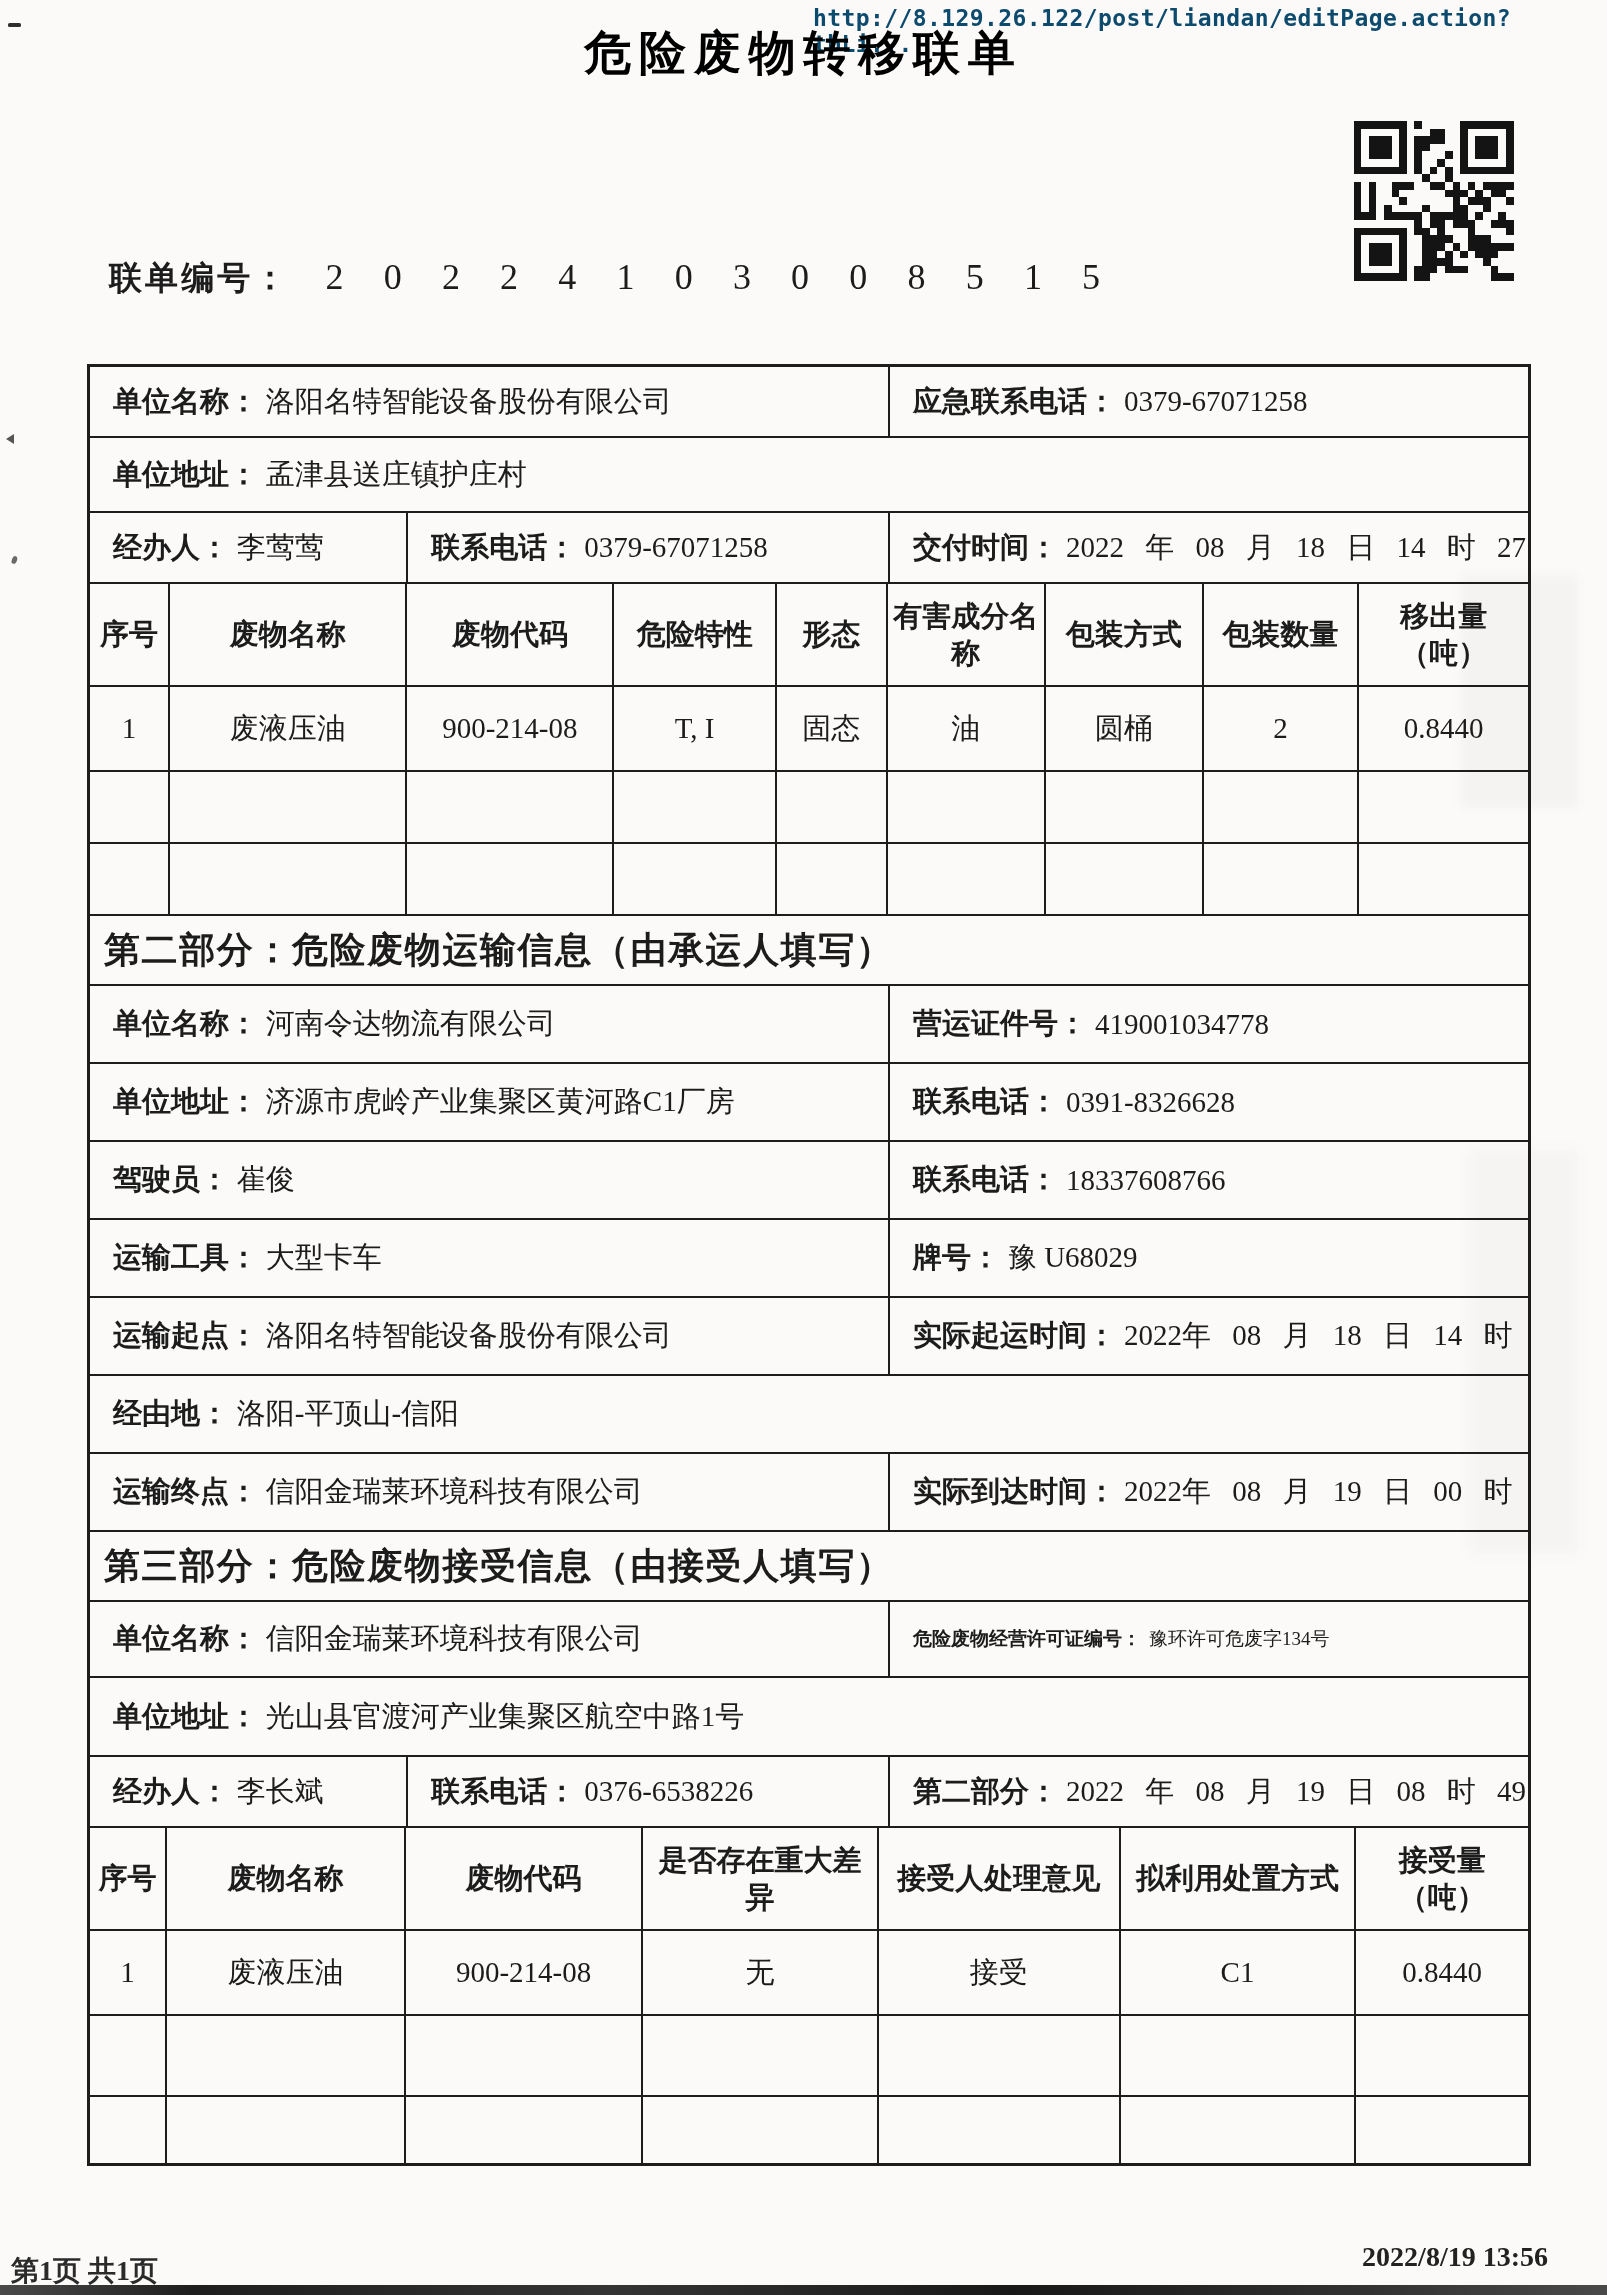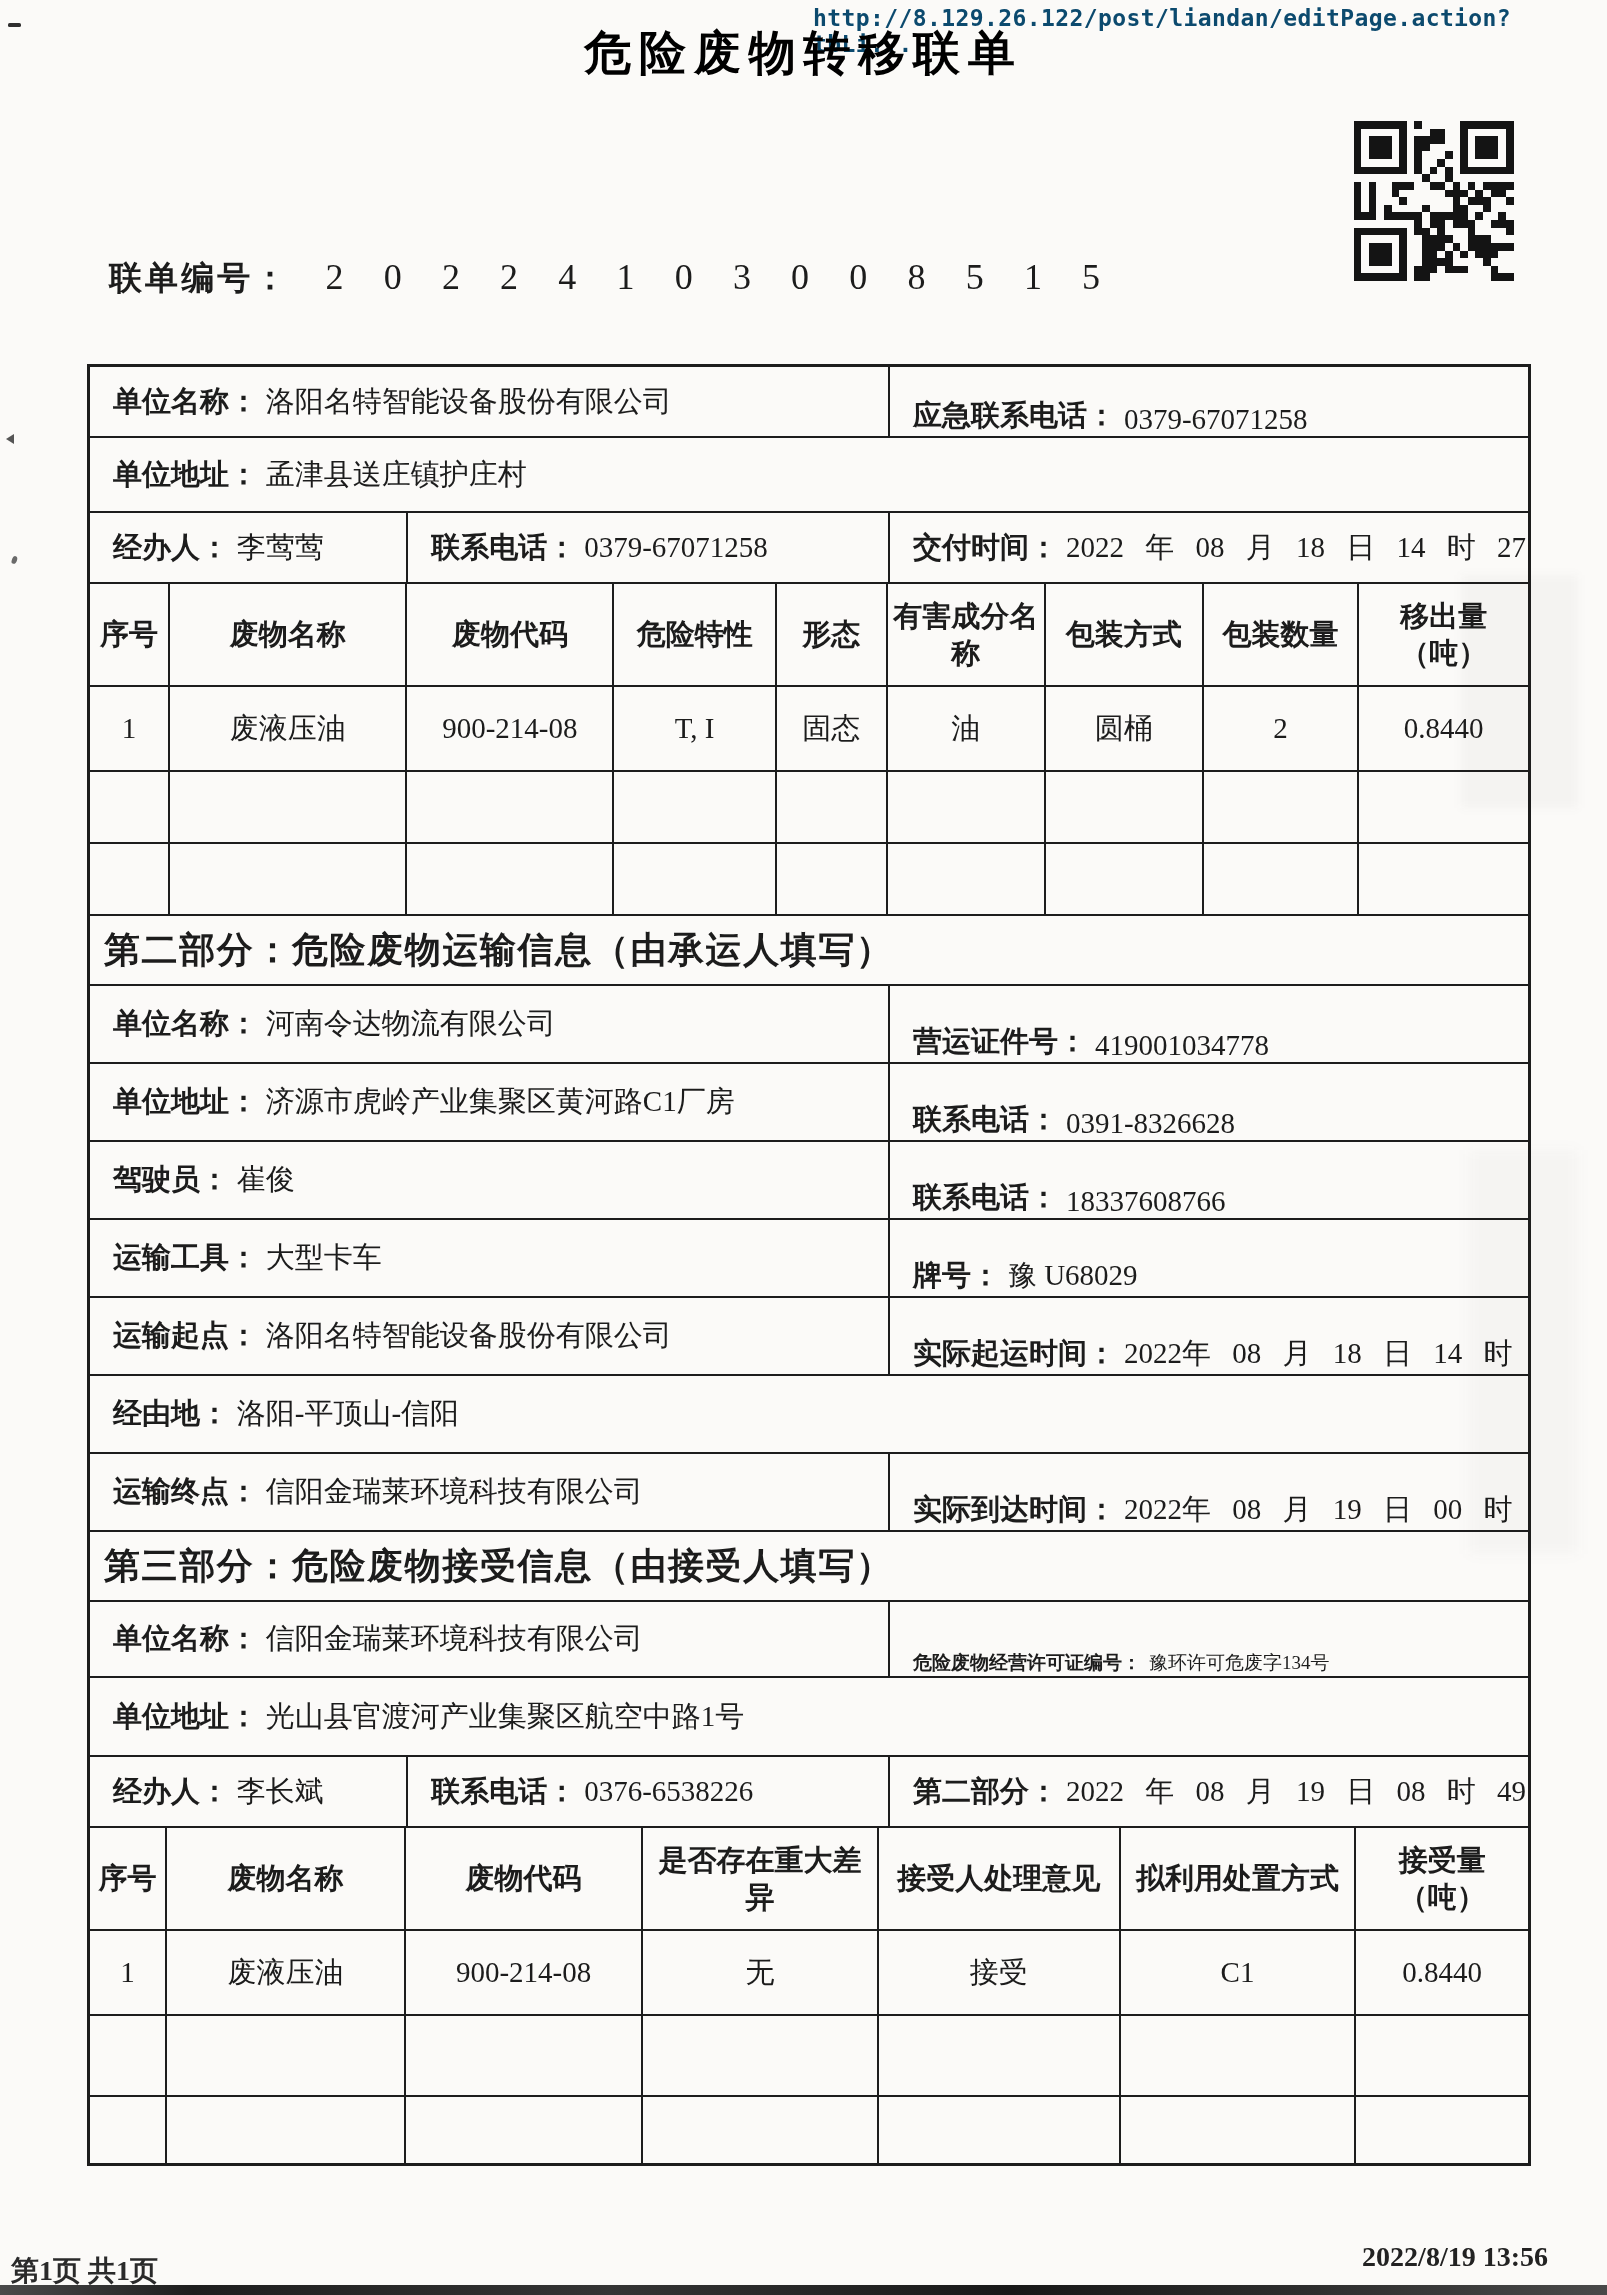--- a/index.html
+++ b/index.html
@@ -39,21 +39,21 @@
     font-size: 36px; font-weight: bold; letter-spacing: 1.6px;
     border-bottom: 2.3px solid #1d1d1d;
   }
   .info-row { display: flex; border-bottom: 2.3px solid #1d1d1d; }
   .cell { display: flex; align-items: center; padding-left: 23px; font-size: 29px; white-space: nowrap; overflow: hidden; }
   .cell + .cell { border-left: 2.3px solid #1d1d1d; }
   .lbl { font-weight: bold; }
   .val { margin-left: 7.8px; }
   .time { word-spacing: 14px; }
   .w-left  { flex: 0 0 55.5%; }
-  .w-right { flex: 0 0 44.5%; align-items: flex-end; }
+  .w-right { flex: 0 0 44.5%; }
   .w-a { flex: 0 0 22%; }
   .w-b { flex: 0 0 33.5%; }
   .w-c { flex: 0 0 44.5%; }
   .w-full { flex: 1 1 100%; }
   .fs-small { font-size: 19px; }
   .h90 { height: 70px; } .h92 { height: 71px; }
   .h96 { height: 75px; } .h98 { height: 76px; } .h100 { height: 78px; }
   .h102 { height: 79px; }
   
   table.grid { border-collapse: collapse; width: 100%; table-layout: fixed; }

